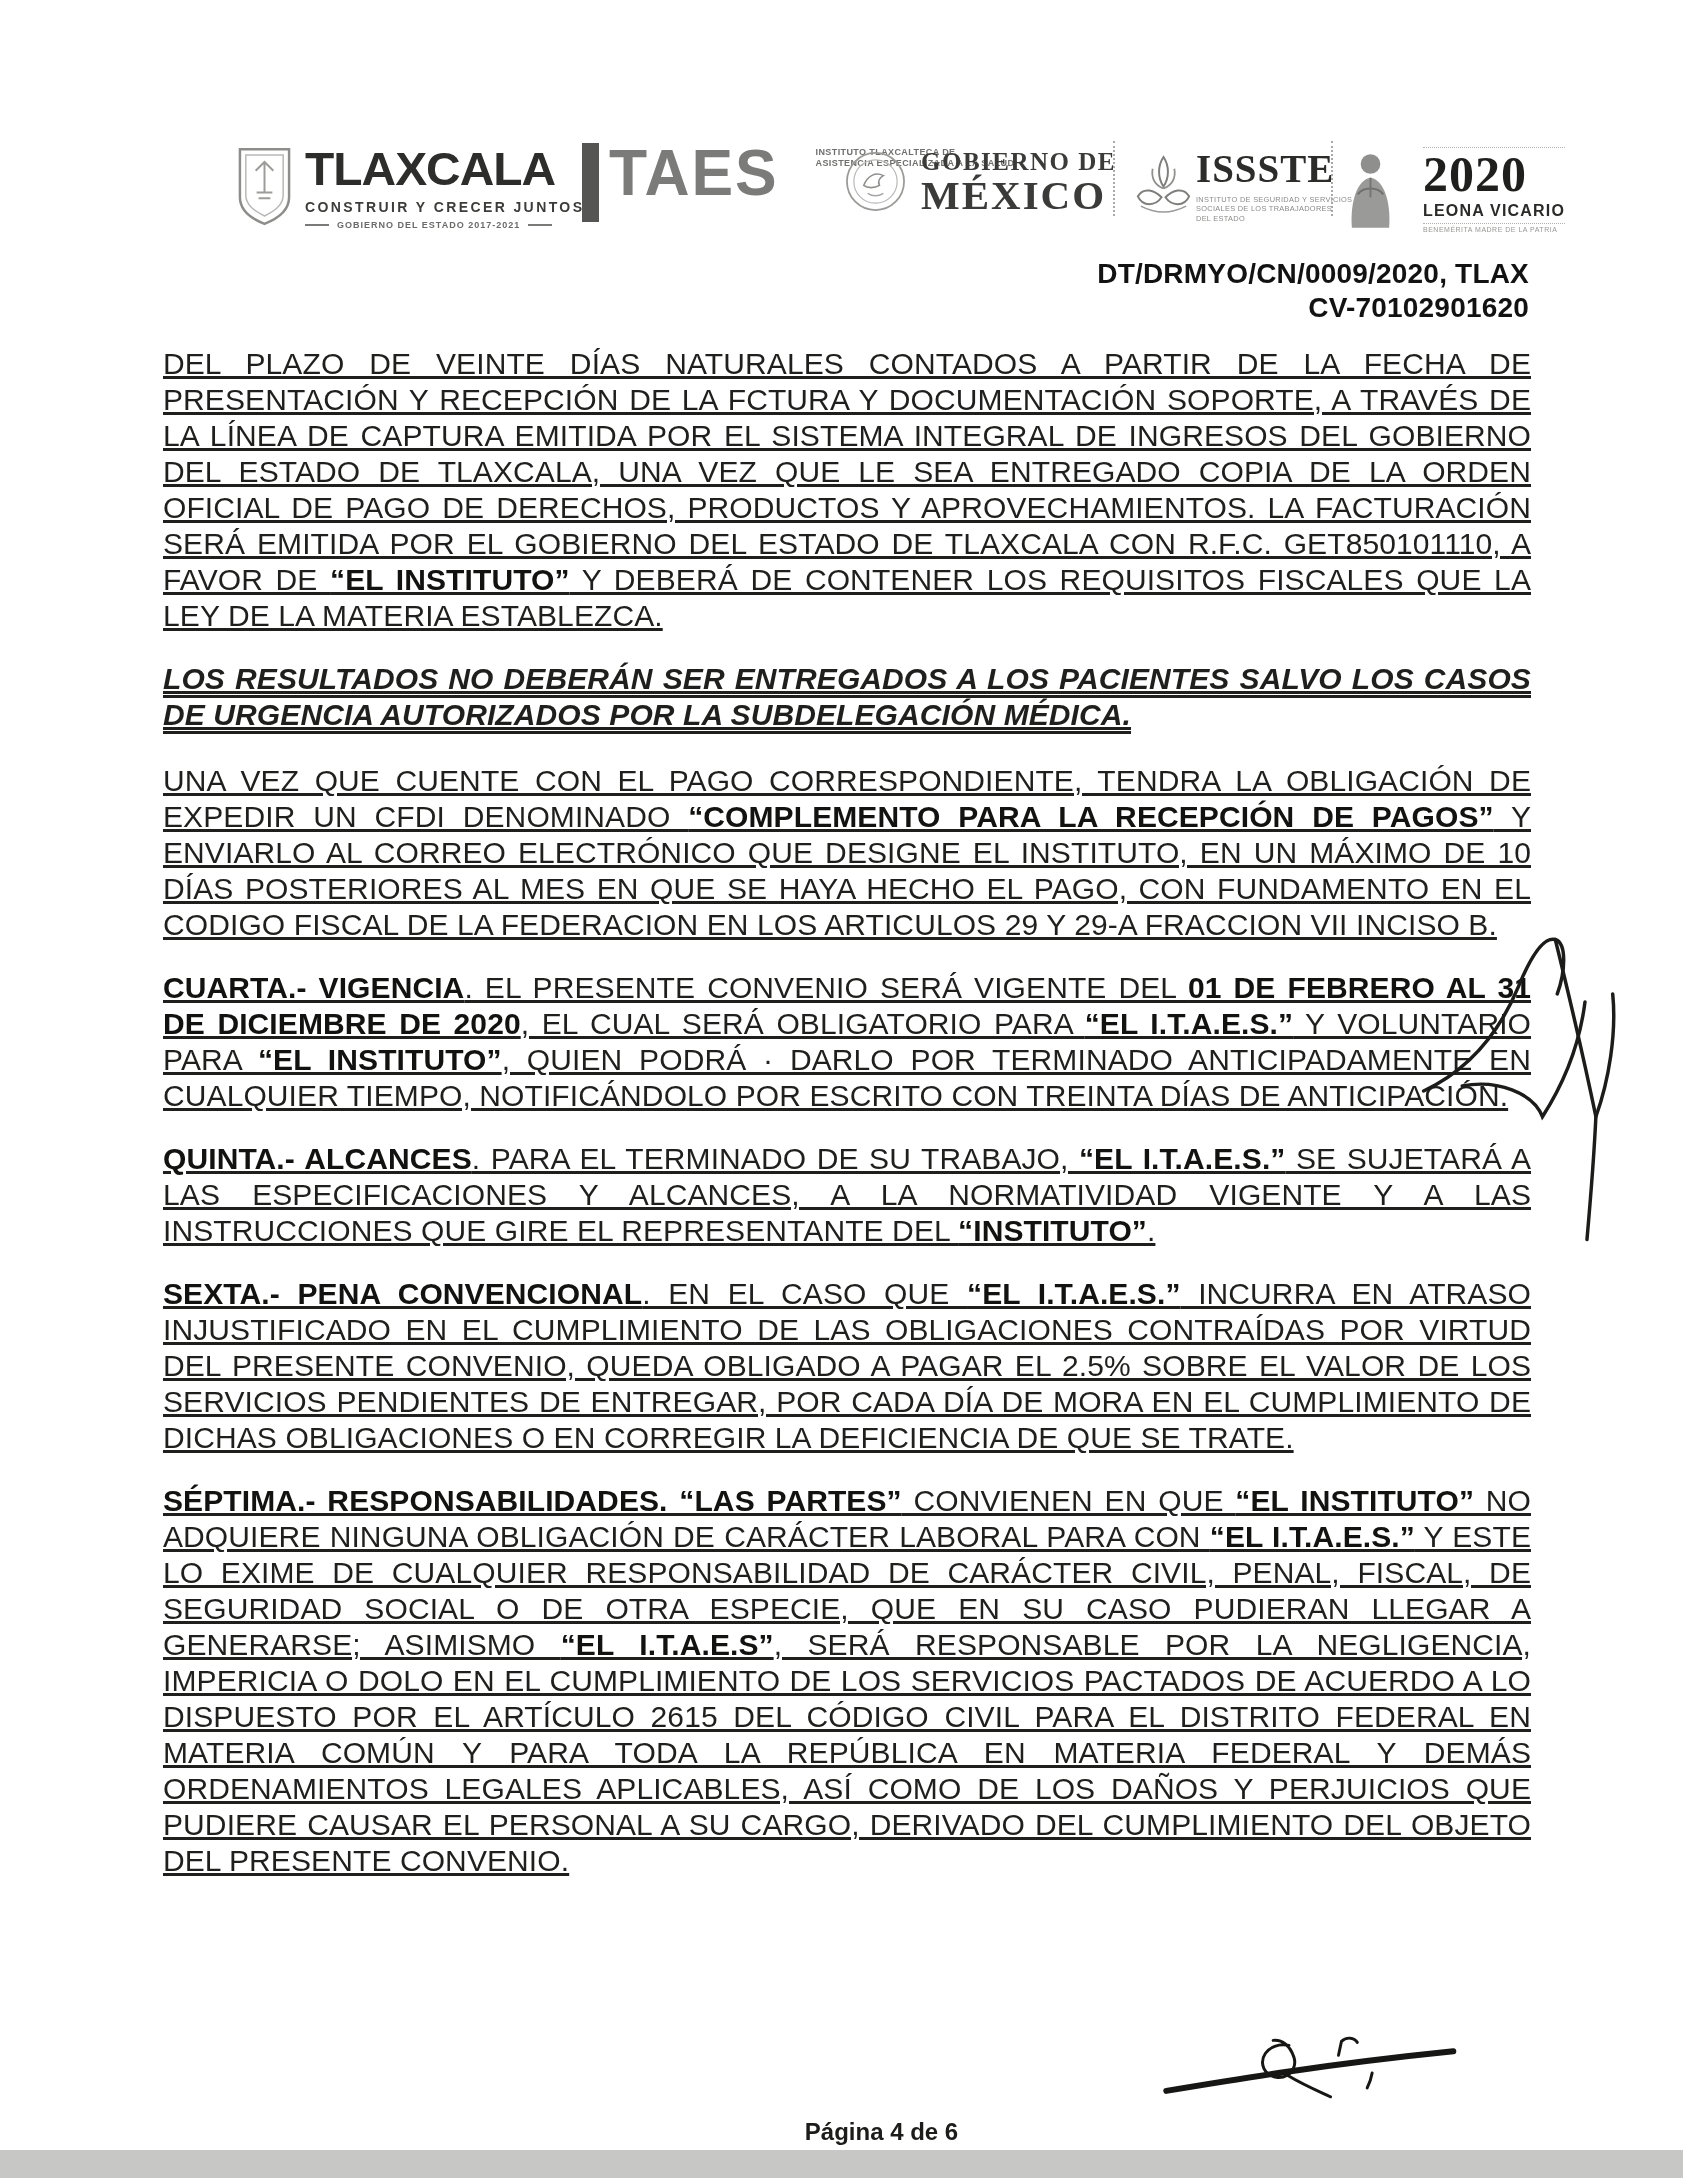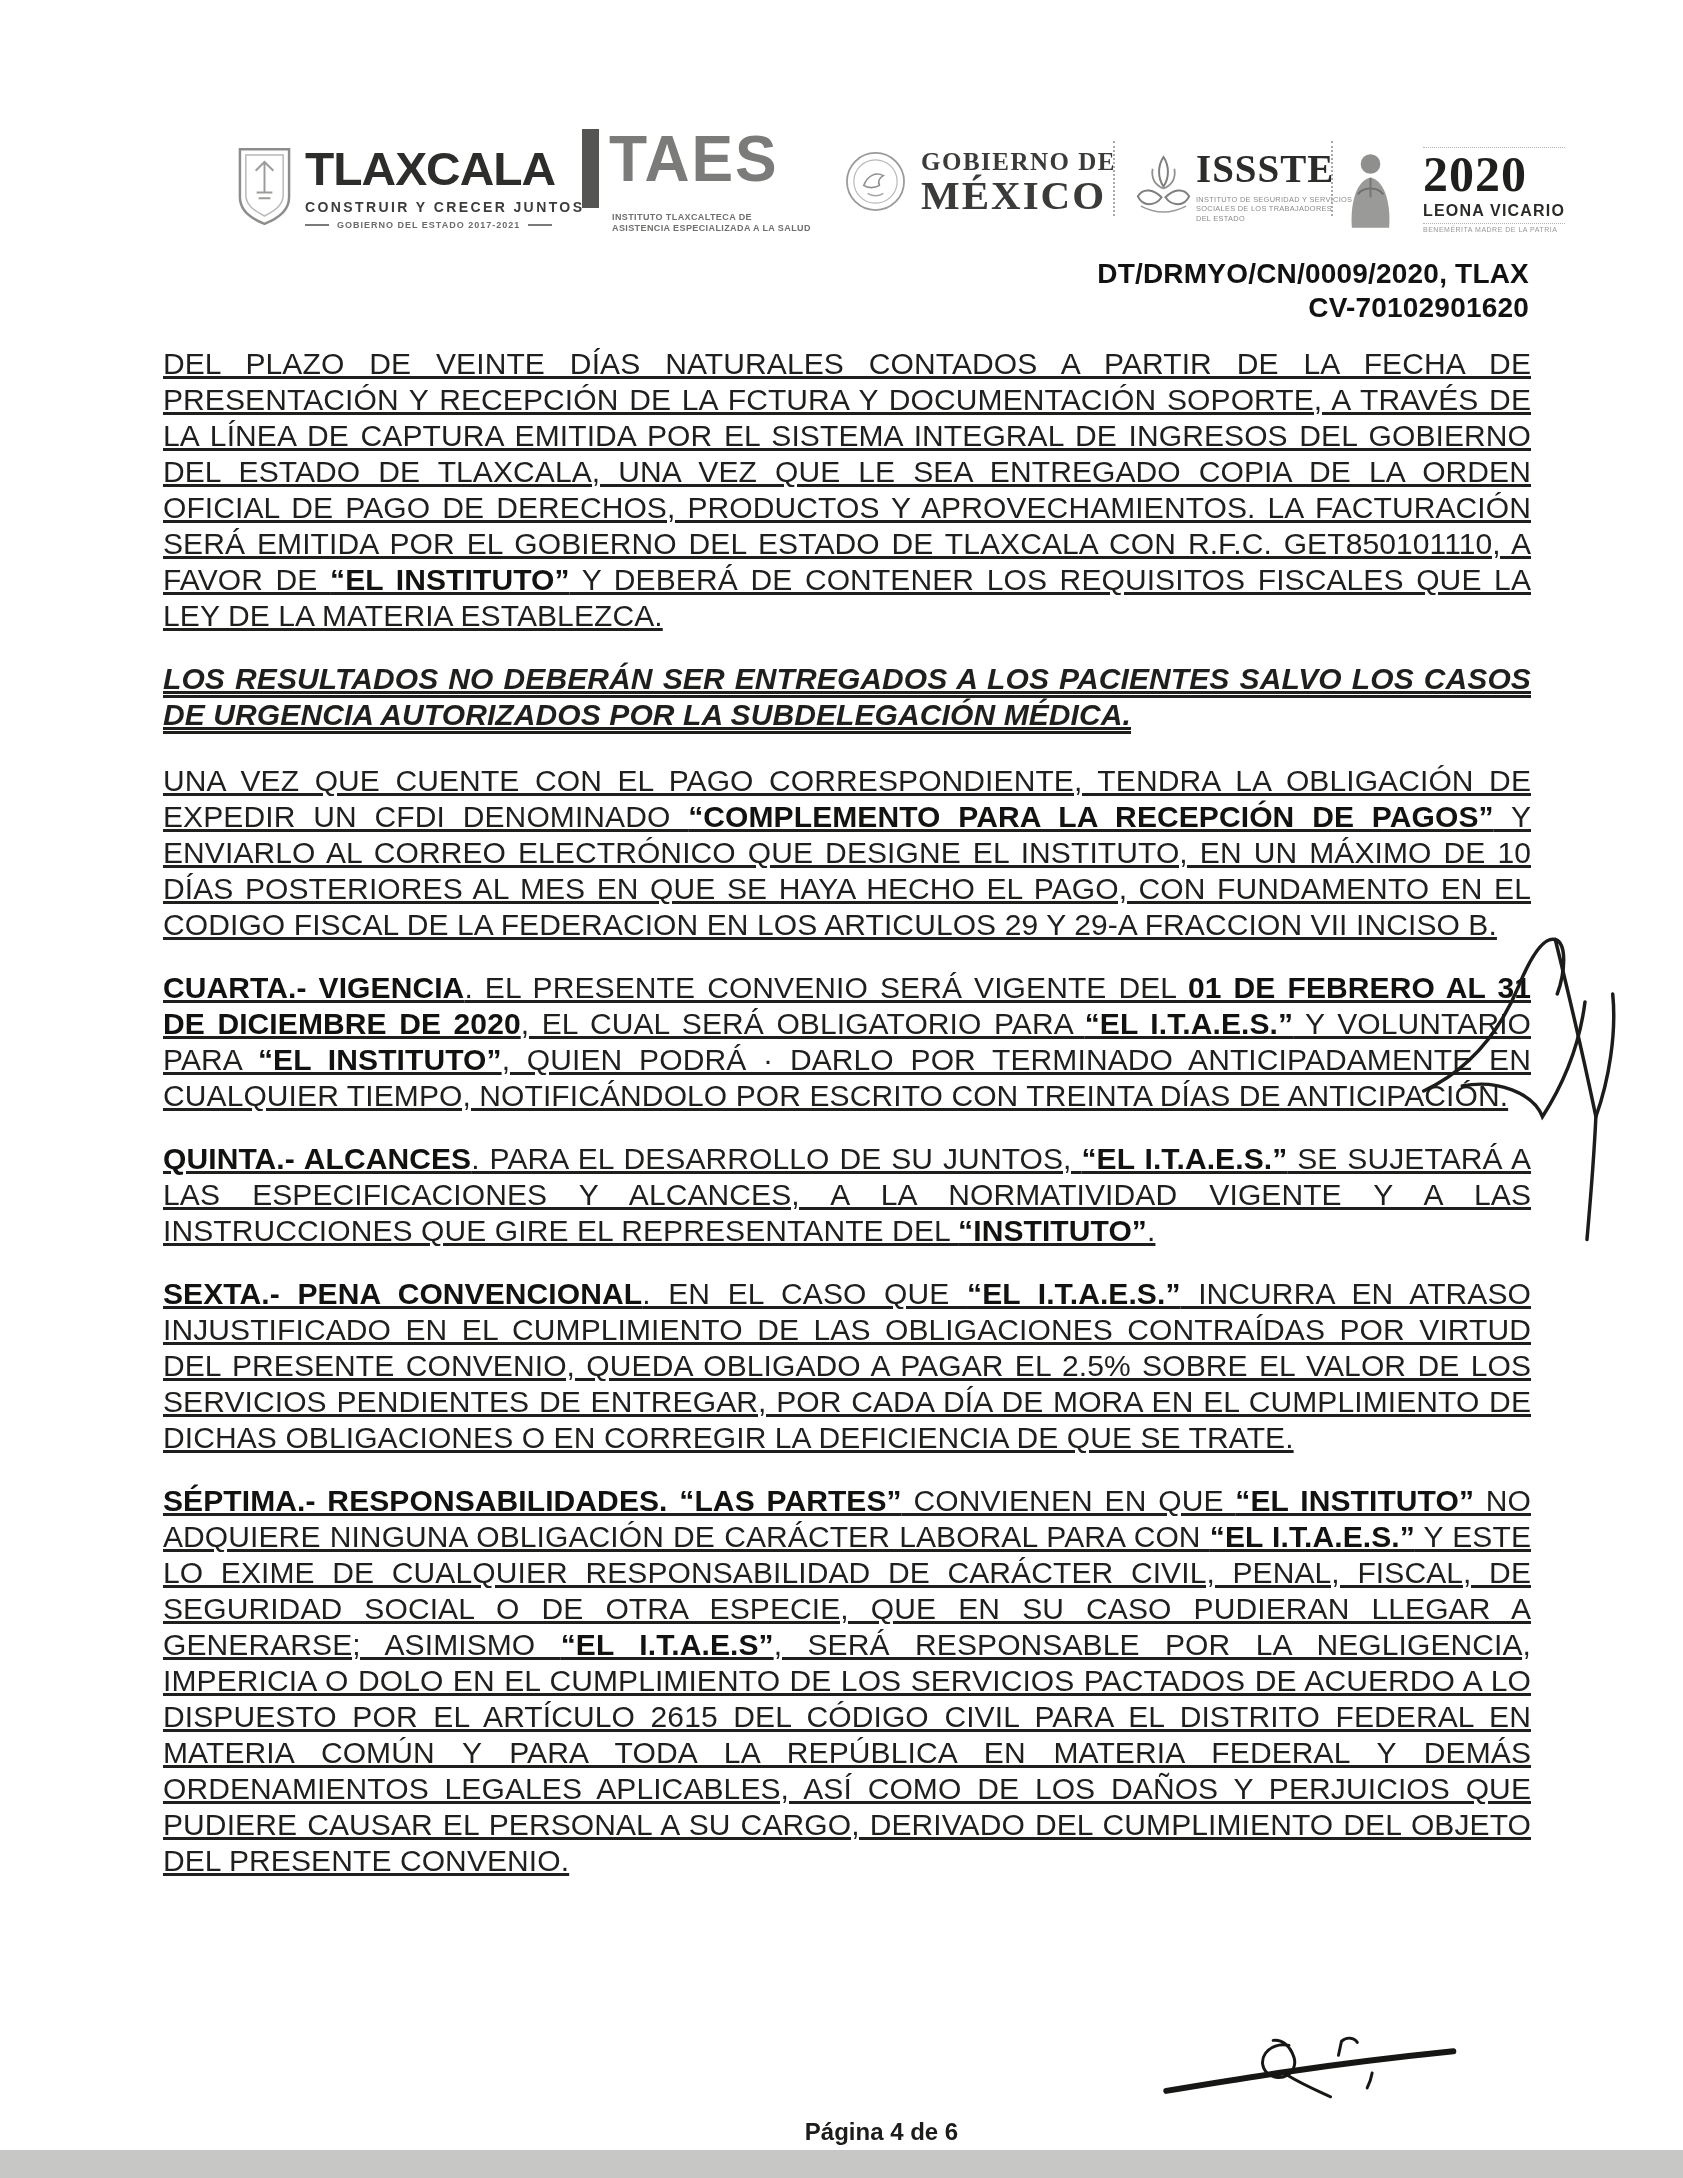--- a/index.html
+++ b/index.html
@@ -13,21 +13,21 @@
   .letterhead { position:absolute; left:0; top:0; width:1683px; height:257px; }
   .lg { position:absolute; display:flex; align-items:flex-start; }
 
   .lg-tlax { left:236px; top:145px; gap:12px; }
   .tlax-text .t1 { font-size:47px; font-weight:bold; letter-spacing:-1px; color:#2d2d2b; line-height:1; transform:scaleX(1.02); transform-origin:left; }
   .tlax-text .t2 { font-size:14px; font-weight:bold; letter-spacing:2.4px; color:#3c3c3a; margin-top:7px; }
   .tlax-row3 { display:flex; align-items:center; gap:8px; margin-top:5px; }
   .tlax-row3 .dash { width:24px; height:2px; background:#7a7a78; }
   .tlax-text .t3 { font-size:9px; font-weight:bold; letter-spacing:1px; color:#6a6a68; }
 
-  .lg-taes { left:582px; top:129px; flex-direction:column;justify-content:space-between; }
+  .lg-taes { left:582px; top:143px; flex-direction:row;justify-content:space-between; }
   .taes-row { display:flex; align-items:flex-start; gap:10px; }
   .taes-bar { width:17px; height:79px; background:#55555�; background:#555553; }
   .taes-word { font-size:65px; font-weight:bold; color:#7b7b79; letter-spacing:2px; line-height:0.92; transform:scaleX(0.96); transform-origin:left; }
   .taes-cap { margin:4px 0 0 30px; font-size:9px; color:#6f6f6d; letter-spacing:0.4px; line-height:11px; font-weight:bold; }
 
   .lg-gmx { left:844px; top:149px; gap:14px; align-items:center; }
   .gmx-text { font-family:"Liberation Serif", serif; color:#3b3b39; }
   .gmx-text .g1 { font-size:25px; font-weight:bold; letter-spacing:1.5px; line-height:1; }
   .gmx-text .g2 { font-size:41px; font-weight:bold; letter-spacing:2px; line-height:1.05; }
 
@@ -163,21 +163,21 @@
   <div class="ref">
     <div>DT/DRMYO/CN/0009/2020, TLAX</div>
     <div>CV-70102901620</div>
   </div>
 
   <div class="doc-body">
       <p class="para"><span>DEL PLAZO DE VEINTE DÍAS NATURALES CONTADOS A PARTIR DE LA FECHA DE PRESENTACIÓN Y RECEPCIÓN DE LA FCTURA Y DOCUMENTACIÓN SOPORTE, A TRAVÉS DE LA LÍNEA DE CAPTURA EMITIDA POR EL SISTEMA INTEGRAL DE INGRESOS DEL GOBIERNO DEL ESTADO DE TLAXCALA, UNA VEZ QUE LE SEA ENTREGADO COPIA DE LA ORDEN OFICIAL DE PAGO DE DERECHOS, PRODUCTOS Y APROVECHAMIENTOS. LA FACTURACIÓN SERÁ EMITIDA POR EL GOBIERNO DEL ESTADO DE TLAXCALA CON R.F.C. GET850101110, A FAVOR DE </span><span class="b">“EL INSTITUTO”</span><span> Y DEBERÁ DE CONTENER LOS REQUISITOS FISCALES QUE LA LEY DE LA MATERIA ESTABLEZCA.</span></p>
       <p class="para highlight"><span>LOS RESULTADOS NO DEBERÁN SER ENTREGADOS A LOS PACIENTES SALVO LOS CASOS DE URGENCIA AUTORIZADOS POR LA SUBDELEGACIÓN MÉDICA.</span></p>
       <p class="para"><span>UNA VEZ QUE CUENTE CON EL PAGO CORRESPONDIENTE, TENDRA LA OBLIGACIÓN DE EXPEDIR UN CFDI DENOMINADO </span><span class="b">“COMPLEMENTO PARA LA RECEPCIÓN DE PAGOS”</span><span> Y ENVIARLO AL CORREO ELECTRÓNICO QUE DESIGNE EL INSTITUTO, EN UN MÁXIMO DE 10 DÍAS POSTERIORES AL MES EN QUE SE HAYA HECHO EL PAGO, CON FUNDAMENTO EN EL CODIGO FISCAL DE LA FEDERACION EN LOS ARTICULOS 29 Y 29-A FRACCION VII INCISO B.</span></p>
       <p class="para"><span class="b">CUARTA.- VIGENCIA</span><span>. EL PRESENTE CONVENIO SERÁ VIGENTE DEL </span><span class="b">01 DE FEBRERO AL 31 DE DICIEMBRE DE 2020</span><span>, EL CUAL SERÁ OBLIGATORIO PARA </span><span class="b">“EL I.T.A.E.S.”</span><span> Y VOLUNTARIO PARA </span><span class="b">“EL INSTITUTO”</span><span>, QUIEN PODRÁ · DARLO POR TERMINADO ANTICIPADAMENTE EN CUALQUIER TIEMPO, NOTIFICÁNDOLO POR ESCRITO CON TREINTA DÍAS DE ANTICIPACIÓN.</span></p>
-      <p class="para"><span class="b">QUINTA.- ALCANCES</span><span>. PARA EL DESARROLLO DE SU JUNTOS, </span><span class="b">“EL I.T.A.E.S.”</span><span> SE SUJETARÁ A LAS ESPECIFICACIONES Y ALCANCES, A LA NORMATIVIDAD VIGENTE Y A LAS INSTRUCCIONES QUE GIRE EL REPRESENTANTE DEL </span><span class="b">“INSTITUTO”</span><span>.</span></p>
+      <p class="para"><span class="b">QUINTA.- ALCANCES</span><span>. PARA EL TERMINADO DE SU TRABAJO, </span><span class="b">“EL I.T.A.E.S.”</span><span> SE SUJETARÁ A LAS ESPECIFICACIONES Y ALCANCES, A LA NORMATIVIDAD VIGENTE Y A LAS INSTRUCCIONES QUE GIRE EL REPRESENTANTE DEL </span><span class="b">“INSTITUTO”</span><span>.</span></p>
       <p class="para"><span class="b">SEXTA.- PENA CONVENCIONAL</span><span>. EN EL CASO QUE </span><span class="b">“EL I.T.A.E.S.”</span><span> INCURRA EN ATRASO INJUSTIFICADO EN EL CUMPLIMIENTO DE LAS OBLIGACIONES CONTRAÍDAS POR VIRTUD DEL PRESENTE CONVENIO, QUEDA OBLIGADO A PAGAR EL 2.5% SOBRE EL VALOR DE LOS SERVICIOS PENDIENTES DE ENTREGAR, POR CADA DÍA DE MORA EN EL CUMPLIMIENTO DE DICHAS OBLIGACIONES O EN CORREGIR LA DEFICIENCIA DE QUE SE TRATE.</span></p>
       <p class="para"><span class="b">SÉPTIMA.- RESPONSABILIDADES. “LAS PARTES”</span><span> CONVIENEN EN QUE </span><span class="b">“EL INSTITUTO”</span><span> NO ADQUIERE NINGUNA OBLIGACIÓN DE CARÁCTER LABORAL PARA CON </span><span class="b">“EL I.T.A.E.S.”</span><span> Y ESTE LO EXIME DE CUALQUIER RESPONSABILIDAD DE CARÁCTER CIVIL, PENAL, FISCAL, DE SEGURIDAD SOCIAL O DE OTRA ESPECIE, QUE EN SU CASO PUDIERAN LLEGAR A GENERARSE; ASIMISMO </span><span class="b">“EL I.T.A.E.S”</span><span>, SERÁ RESPONSABLE POR LA NEGLIGENCIA, IMPERICIA O DOLO EN EL CUMPLIMIENTO DE LOS SERVICIOS PACTADOS DE ACUERDO A LO DISPUESTO POR EL ARTÍCULO 2615 DEL CÓDIGO CIVIL PARA EL DISTRITO FEDERAL EN MATERIA COMÚN Y PARA TODA LA REPÚBLICA EN MATERIA FEDERAL Y DEMÁS ORDENAMIENTOS LEGALES APLICABLES, ASÍ COMO DE LOS DAÑOS Y PERJUICIOS QUE PUDIERE CAUSAR EL PERSONAL A SU CARGO, DERIVADO DEL CUMPLIMIENTO DEL OBJETO DEL PRESENTE CONVENIO.</span></p>
     </div>
 
   <div class="footer-label">Página 4 de 6</div>
   <div class="bottom-bar"></div>
   <div class="scan-edge"></div>
 
   <svg class="ink" width="1683" height="2178" viewBox="0 0 1700 2200">
 

